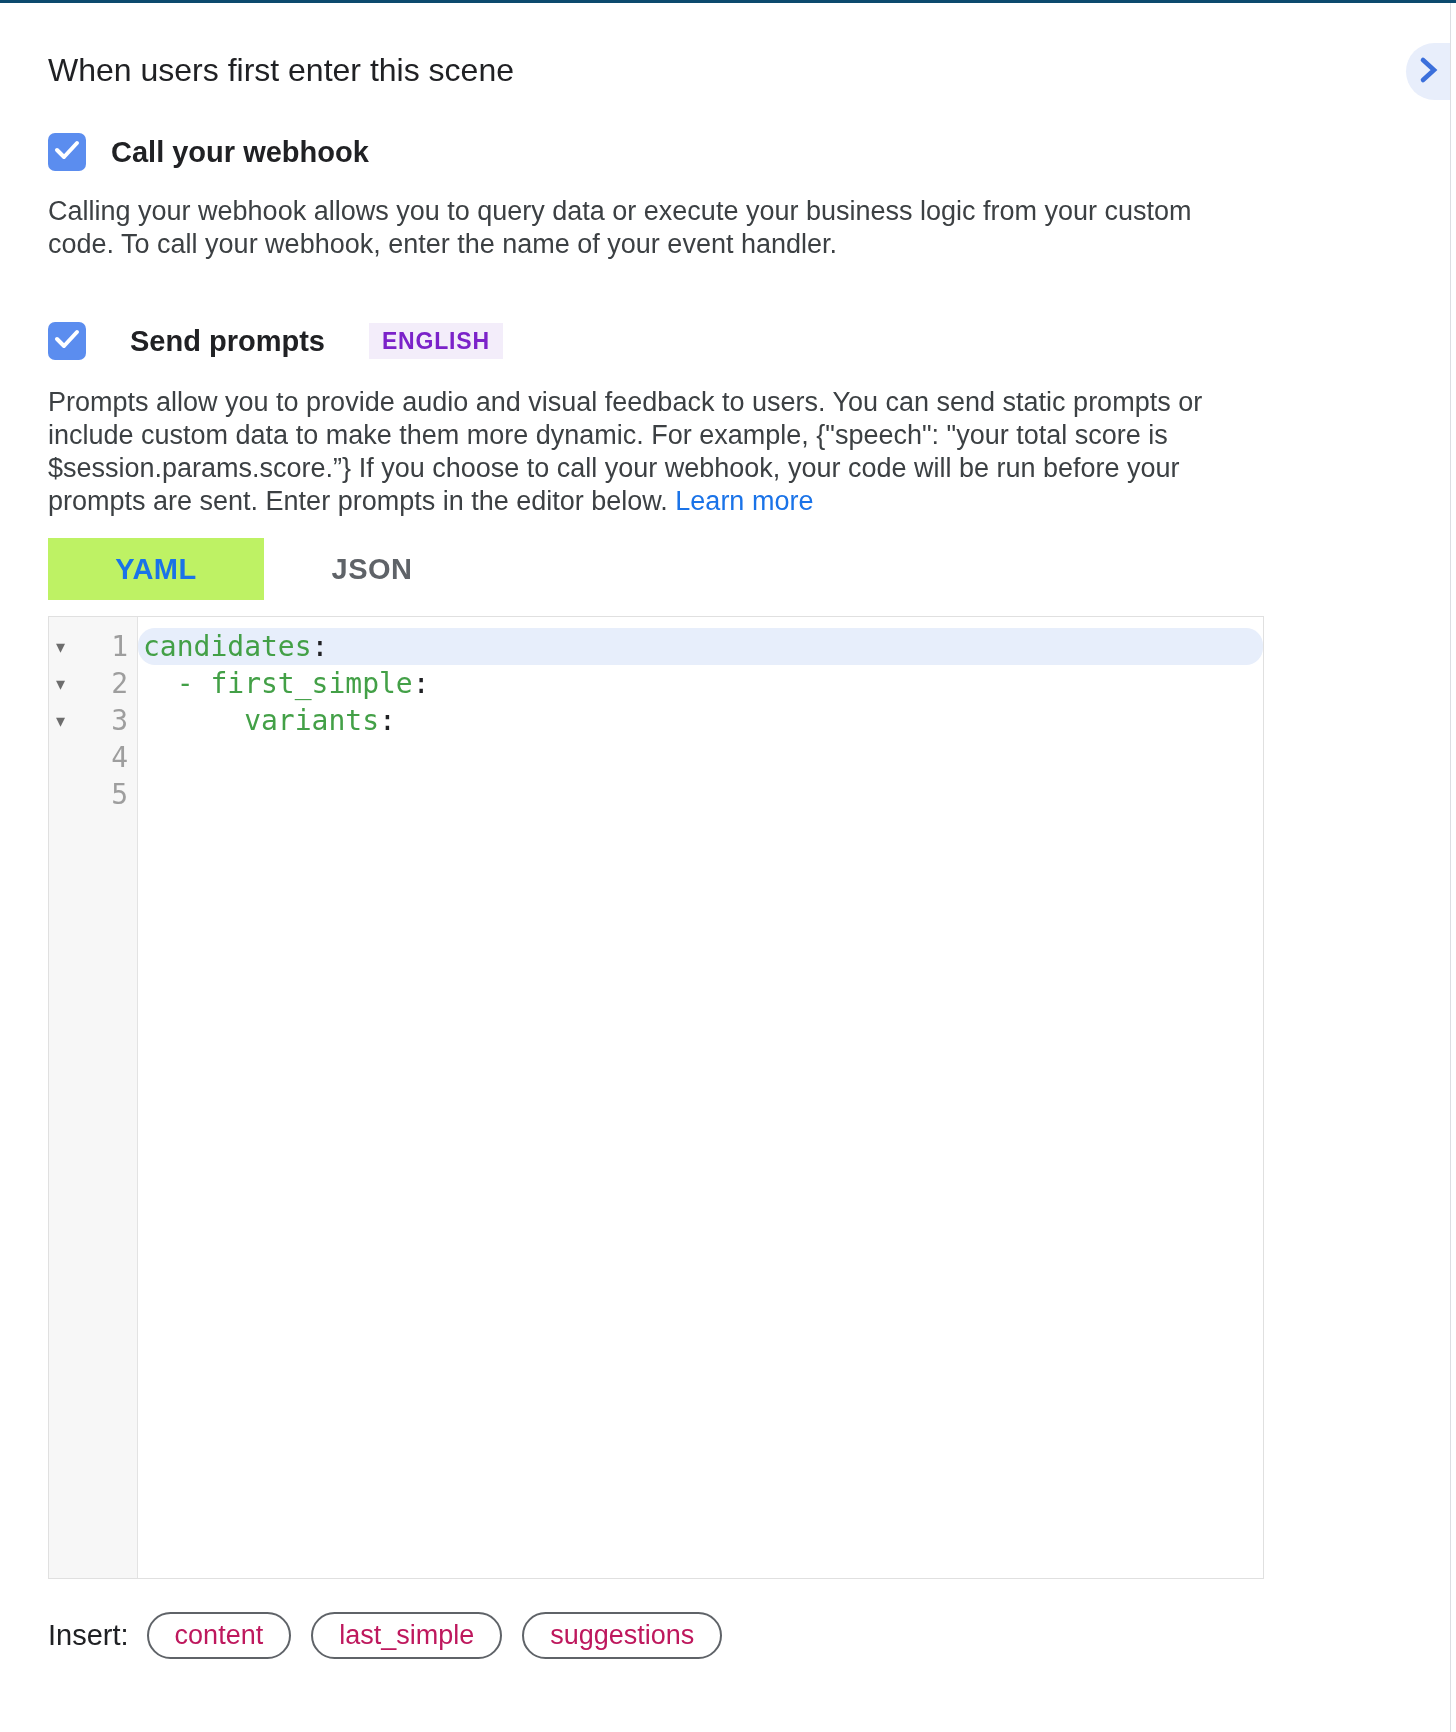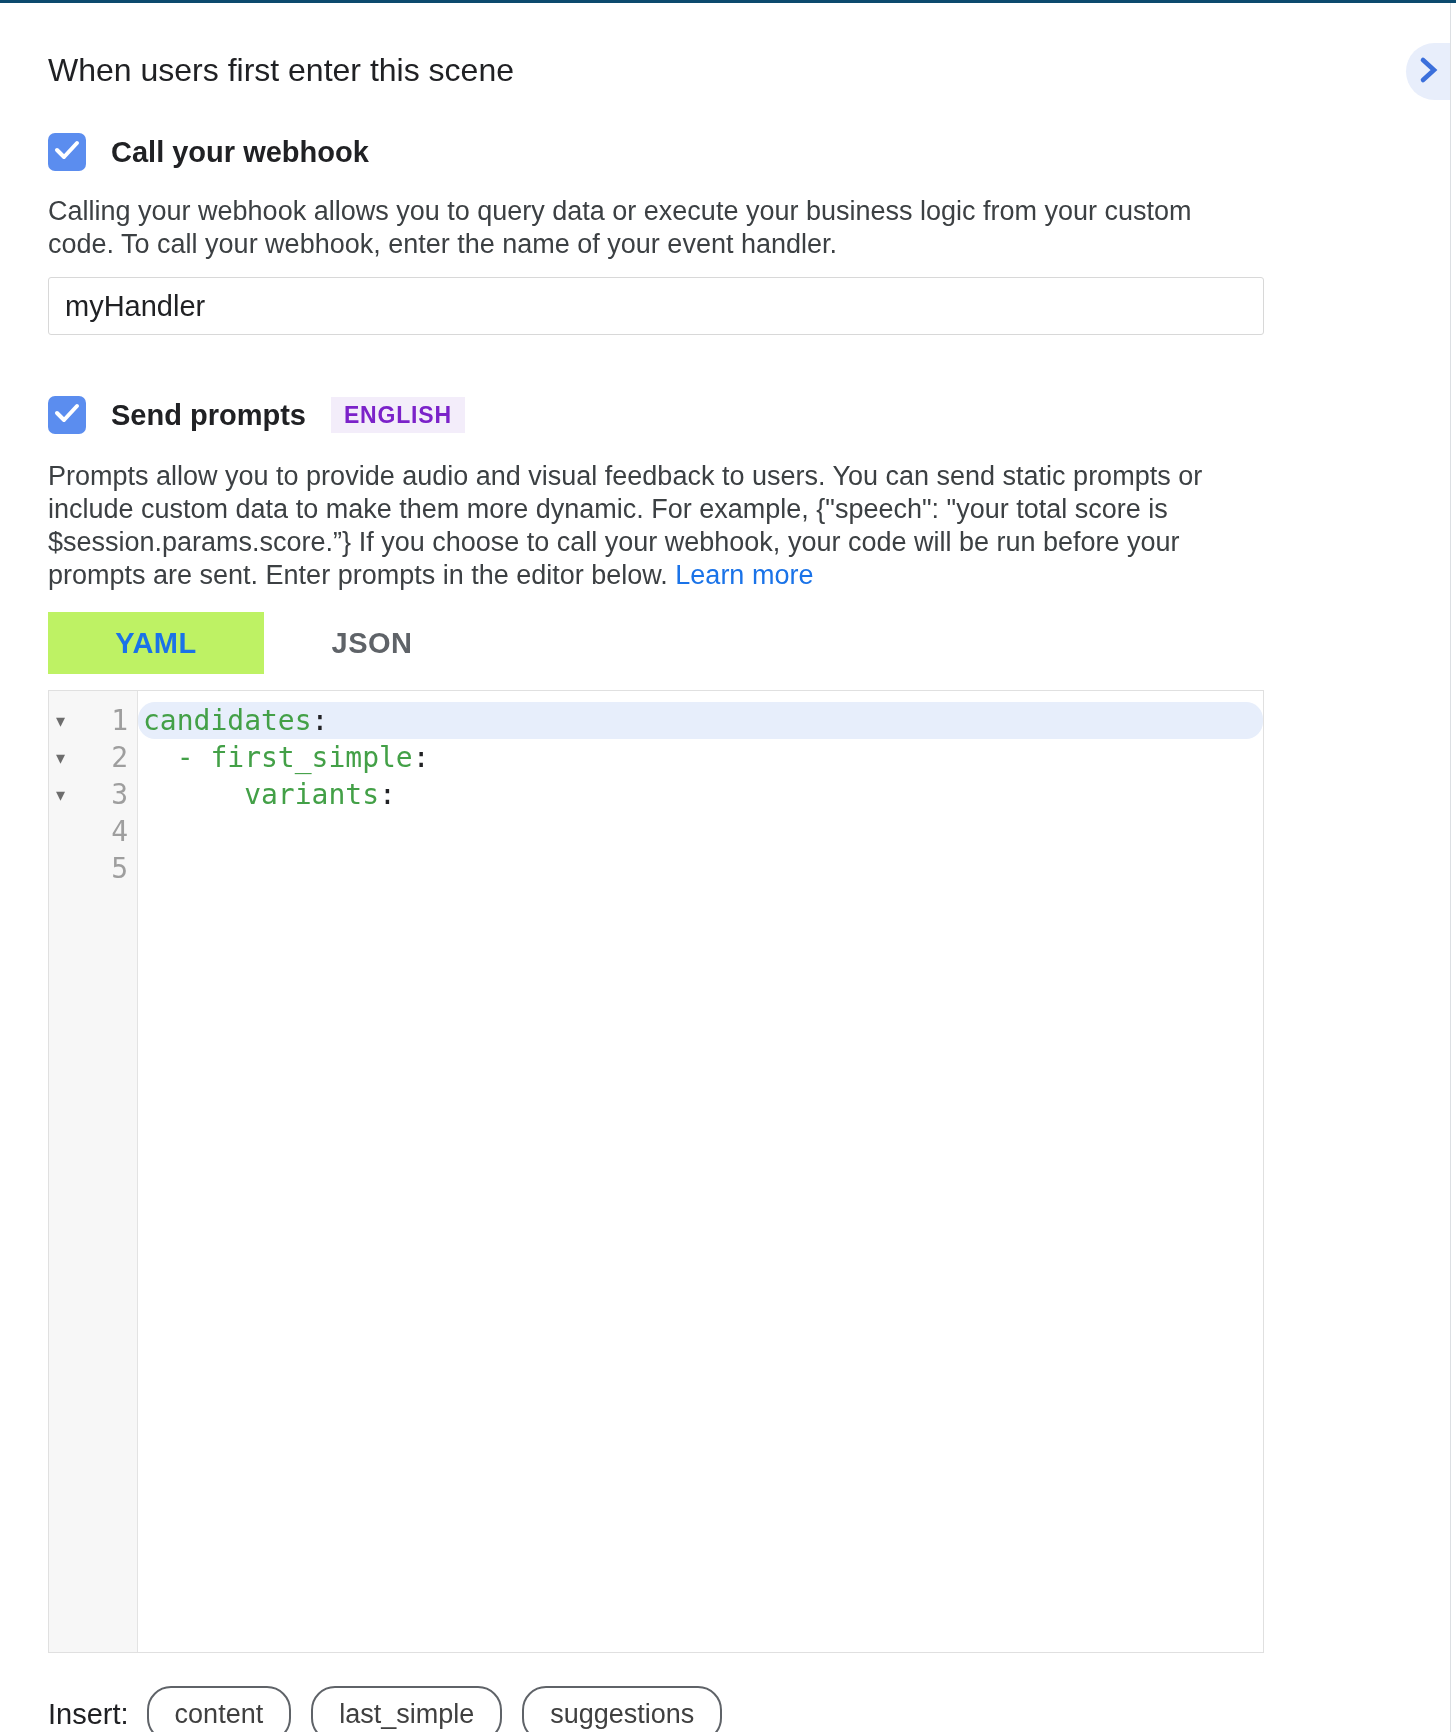--- a/index.html
+++ b/index.html
@@ -27,21 +27,21 @@
     display:flex; align-items:center; }
 
   .desc { margin-top:24px; font-size:27px; line-height:33px; color:#3c4043;
     white-space:pre-line; }
   .link { color:#1a73e8; text-decoration:none; cursor:pointer; }
 
   .handler-input { margin-top:16px; width:1216px; height:58px;
     border:1px solid #d8d8d8; border-radius:3px; font-size:29px; color:#202124;
     padding:0 16px; outline:none; font-family:"Liberation Sans", sans-serif; }
 
-  .row2 { margin-top:61px; }
+  .row2 { margin-top:61px;gap:19px; }
   .desc2 { margin-top:26px; }
 
   
   .tabs { margin-top:20px; display:flex; }
   .tab { width:216px; height:62px; display:flex; align-items:center;
     justify-content:center; font-size:29px; font-weight:700; letter-spacing:0.5px;
     color:#5f6368; cursor:pointer; }
   .tab.active { background:#bef264; color:#1a73e8; }
 
   
@@ -57,22 +57,22 @@
   .code { flex:1; padding-top:11px; font-family:"DejaVu Sans Mono", monospace;
     font-size:28px; cursor:text; }
   .code-line { height:37px; line-height:37px; white-space:pre; padding-left:5px;border-radius:17px; }
   .code-line.hl { background:#e7eefb; }
   .tok-key { color:#43a047; }
   .tok-plain { color:#202124; }
 
   
   .insert-row { margin-top:33px; display:flex; align-items:center; }
   .insert-label { font-size:29px; color:#202124; margin-right:18px; }
-  .chip { height:56px; border:2px solid #5f6368; border-radius:24px;
-    background:#fff; color:#404040; font-size:27px; padding:0 26px;
+  .chip { height:47px; border:2px solid #5f6368; border-radius:24px;
+    background:#fff; color:#be185d; font-size:27px; padding:0 26px;
     margin-right:20px; display:flex; align-items:center; cursor:pointer;
     font-family:"Liberation Sans", sans-serif; }
 </style>
 </head>
 <body>
 
 <div class="panel">
   <div class="right-edge"></div>
 
   <div class="collapse-pill">
@@ -93,21 +93,20 @@
           <svg width="26" height="22" viewBox="0 0 26 22">
             <polyline points="3,11 10,18 23,4" fill="none" stroke="#ffffff" stroke-width="4" stroke-linecap="round" stroke-linejoin="round"></polyline>
           </svg>
         </span>
       </span>
       <span class="check-label">Call your webhook</span>
     </div>
 
     <div class="desc">Calling your webhook allows you to query data or execute your business logic from your custom code. To call your webhook, enter the name of your event handler.</div>
 
-    <input class="handler-input" type="text" value="myHandler" style="">
 
     
     <div class="check-row row2">
       <span class="checkbox">
         <span>
           <svg width="26" height="22" viewBox="0 0 26 22">
             <polyline points="3,11 10,18 23,4" fill="none" stroke="#ffffff" stroke-width="4" stroke-linecap="round" stroke-linejoin="round"></polyline>
           </svg>
         </span>
       </span>

